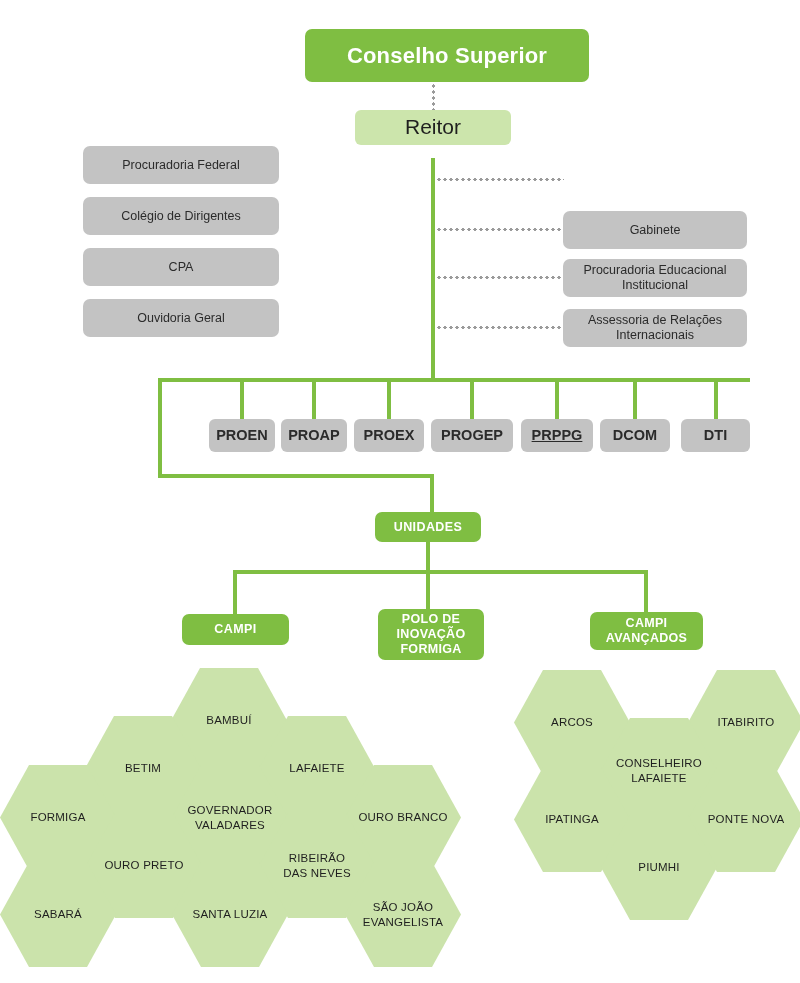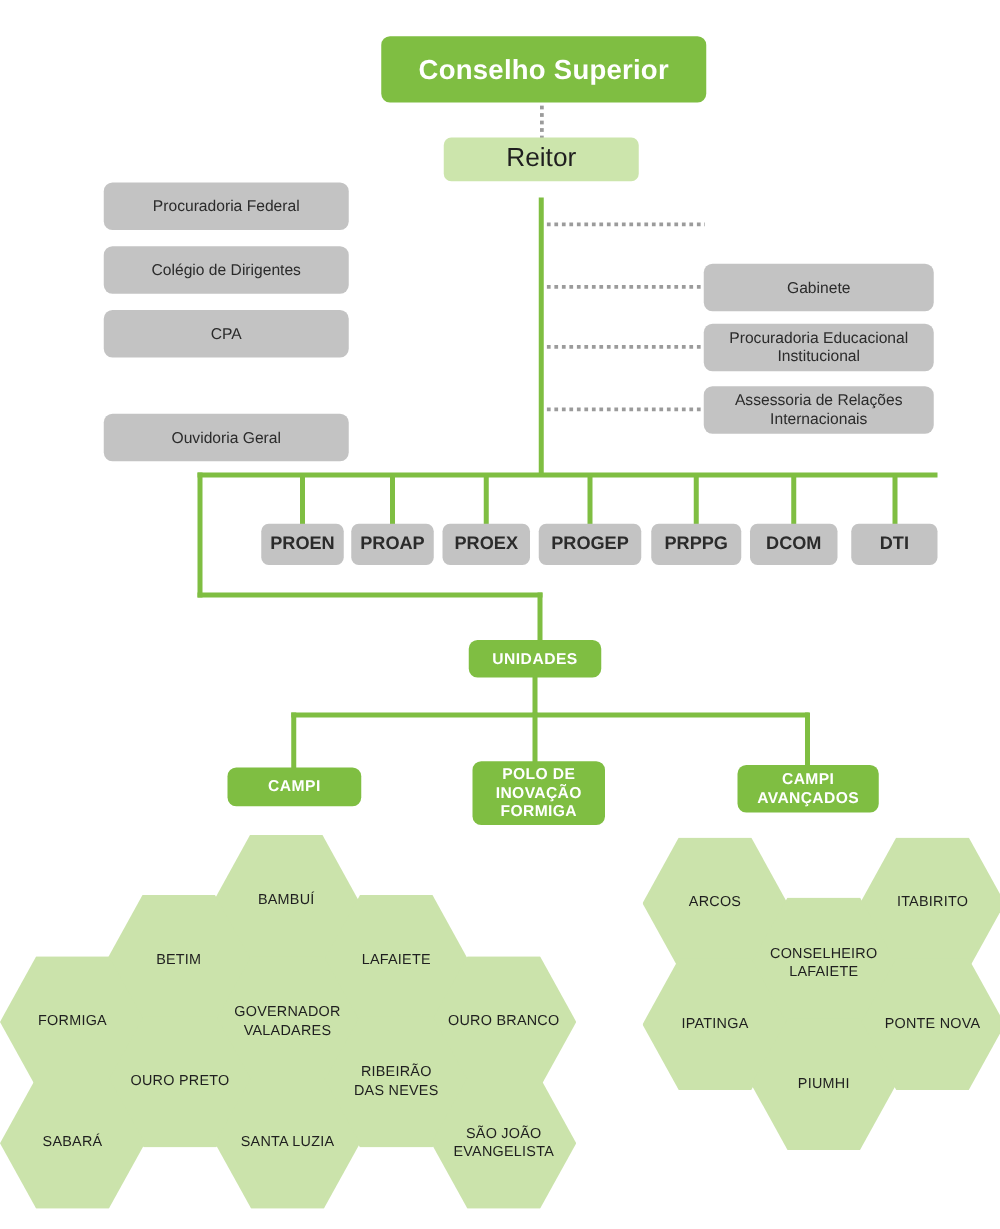--- a/index.html
+++ b/index.html
@@ -41,58 +41,58 @@
   .box-green-light {
     background: #CCE5AC;
     color: #1a1a1a;
   }
   .box-gray {
     background: #C3C3C3;
     color: #2b2b2b;
   }
 
   #box-conselho-superior {
-    left: 305px; top: 29px; width: 260px; height: 53px;
+    left: 305px; top: 29px; width: 284px; height: 53px;
     font-size: 22px; letter-spacing: 0.2px;
   }
   #box-reitor {
     left: 355px; top: 110px; width: 156px; height: 35px;
     font-size: 21px; font-weight: normal; color: #1f1f1f;
     border-radius: 6px;
   }
 
   .left-aux {
     left: 83px; width: 196px; height: 38px;
     font-size: 12.5px;
   }
   #aux-l-0 { top: 146px; }
   #aux-l-1 { top: 197px; }
   #aux-l-2 { top: 248px; }
-  #aux-l-3 { top: 299px; margin-top: 32px; }
+  #aux-l-3 { top: 299px; }
 
   .right-aux {
     left: 563px; width: 184px; height: 38px;
     font-size: 12.5px;
   }
   #aux-r-0 { top: 161px; }
   #aux-r-1 { top: 211px; }
   #aux-r-2 { top: 259px; }
   #aux-r-3 { top: 309px; }
 
   
   .pill {
     top: 419px; height: 33px;
     font-size: 14.5px; font-weight: bold; color: #2b2b2b;
     border-radius: 6px;
   }
   #pill-0 { left: 209px; width: 66px; }
   #pill-1 { left: 281px; width: 66px; }
   #pill-2 { left: 354px; width: 70px; }
   #pill-3 { left: 431px; width: 82px; }
-  #pill-4 { left: 521px; width: 72px; }
+  #pill-4 { left: 521px; width: 72px; text-decoration: underline; }
   #pill-5 { left: 600px; width: 70px; }
   #pill-6 { left: 681px; width: 69px; }
 
   #box-unidades {
     left: 375px; top: 512px; width: 106px; height: 30px;
     font-size: 12.5px; letter-spacing: 0.4px;
   }
 
   #box-campi {
     left: 182px; top: 614px; width: 107px; height: 31px;

